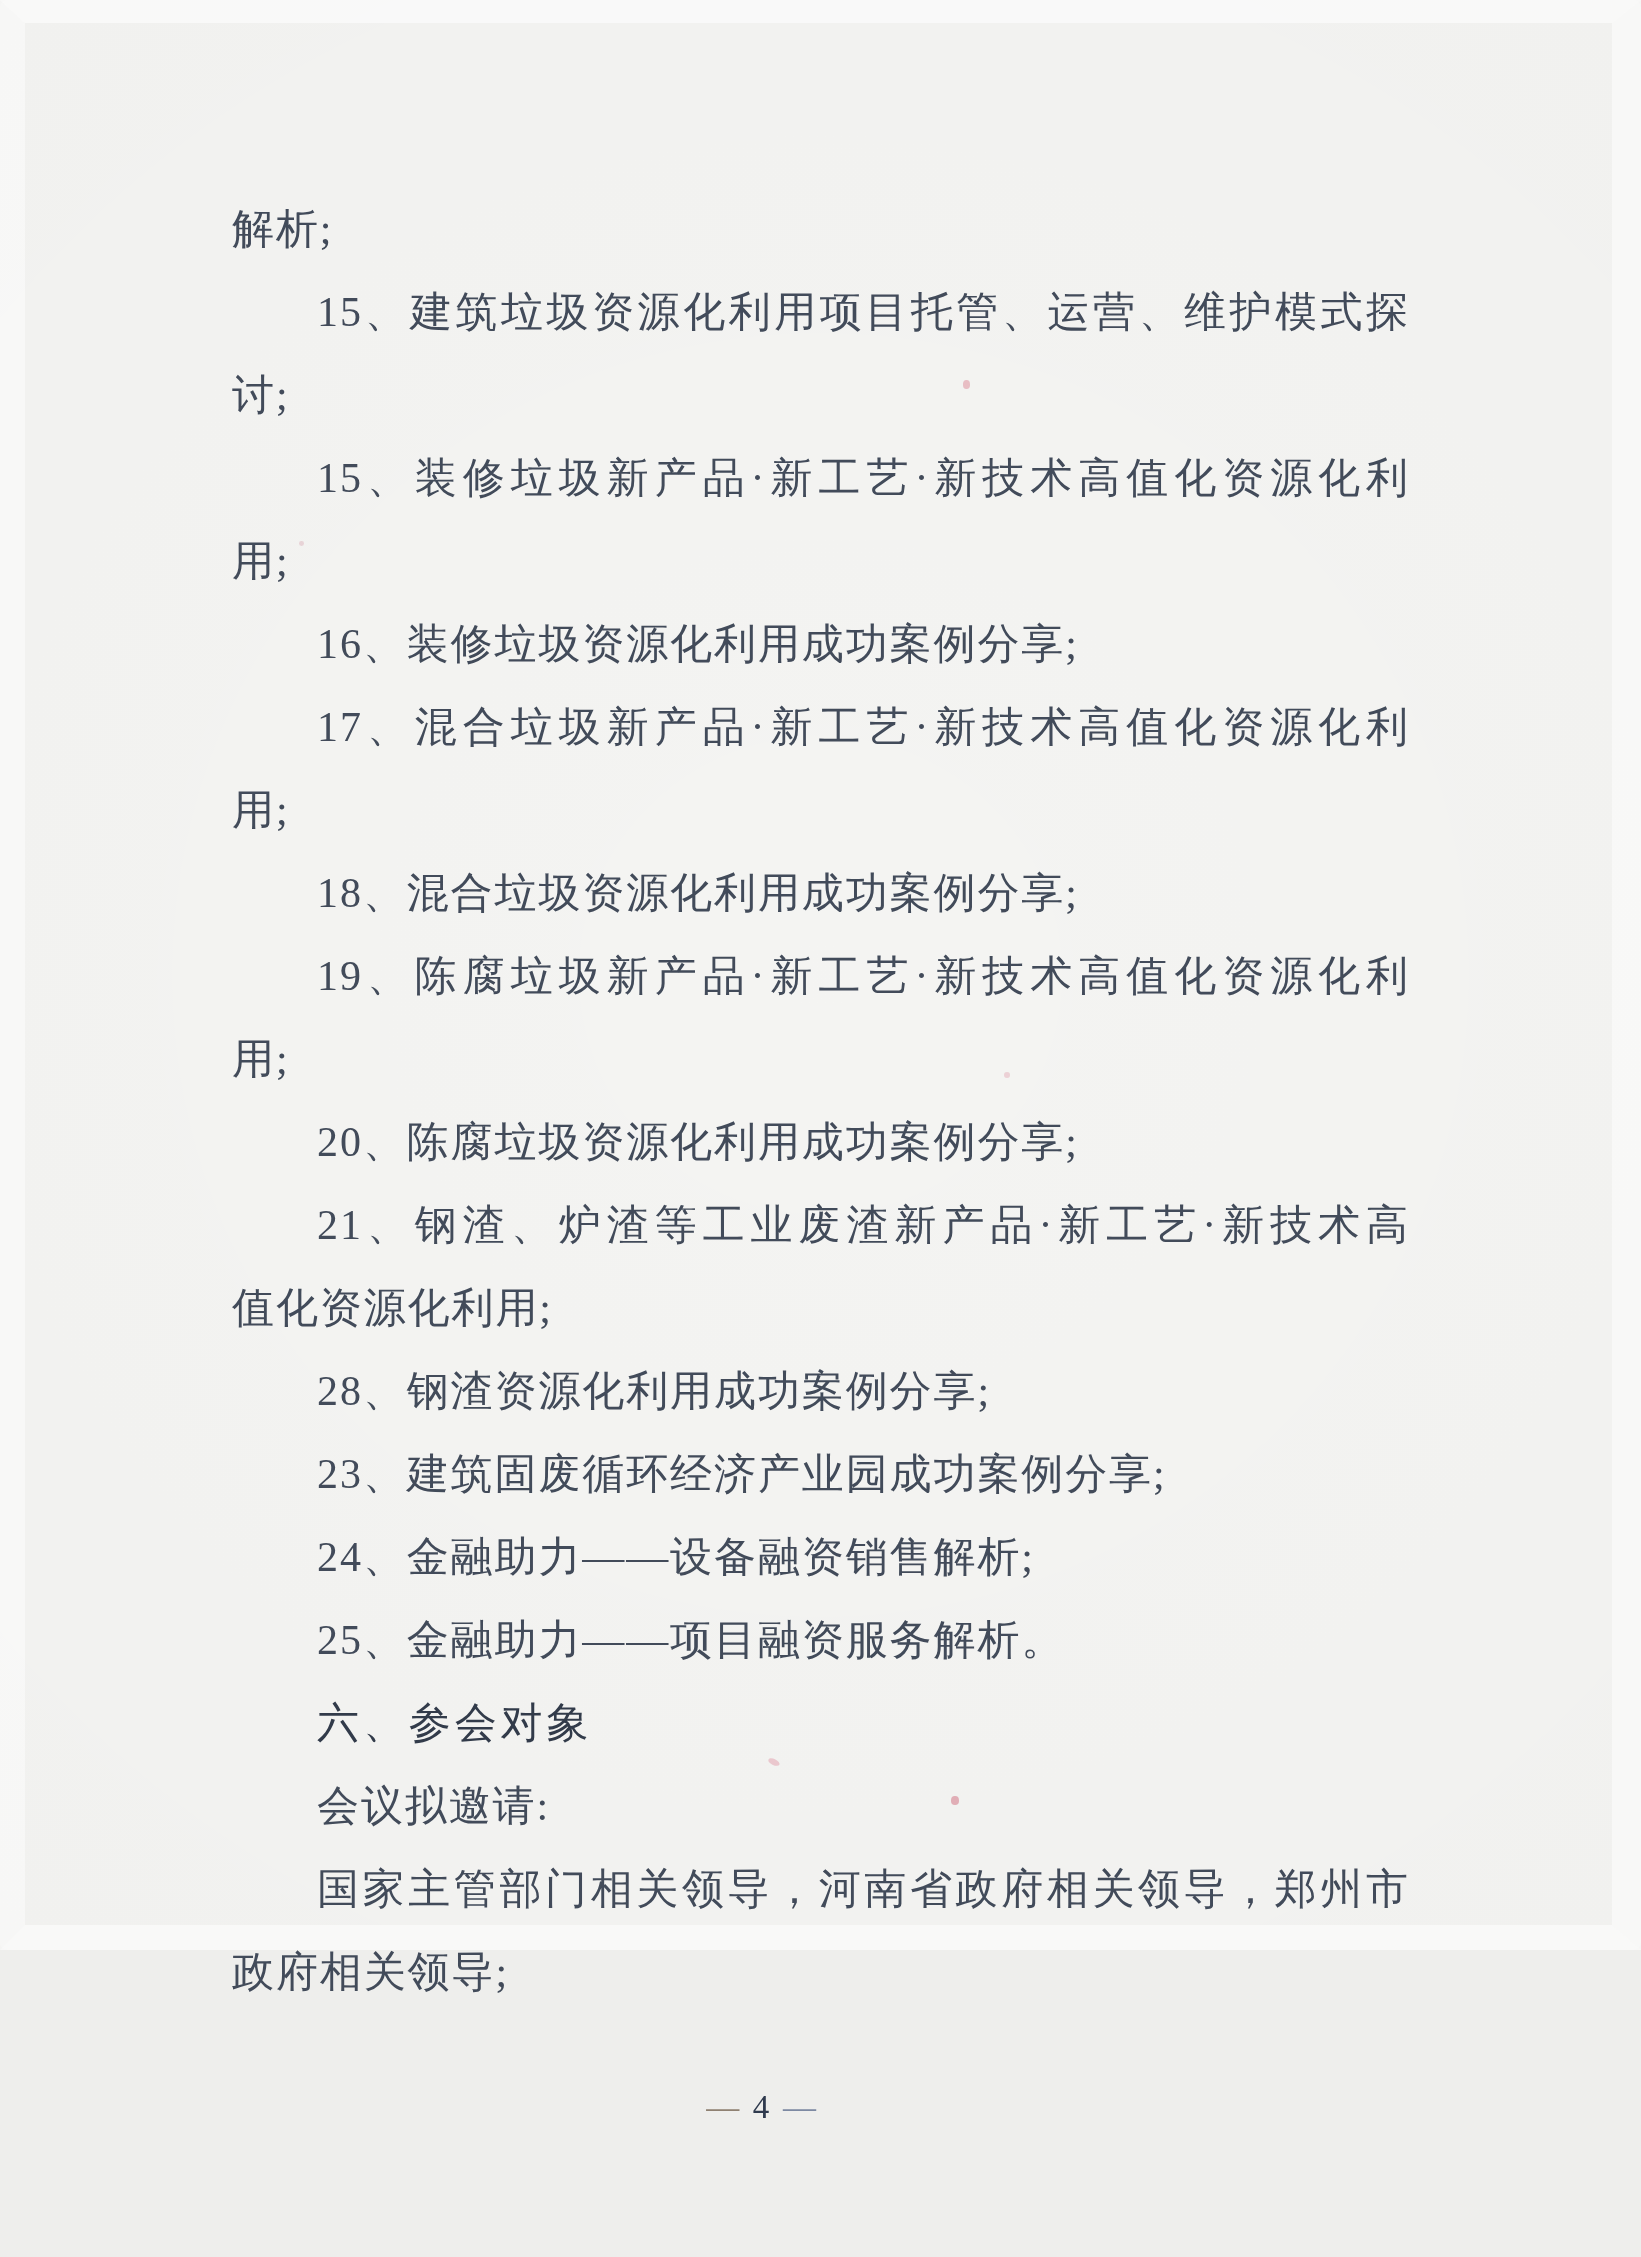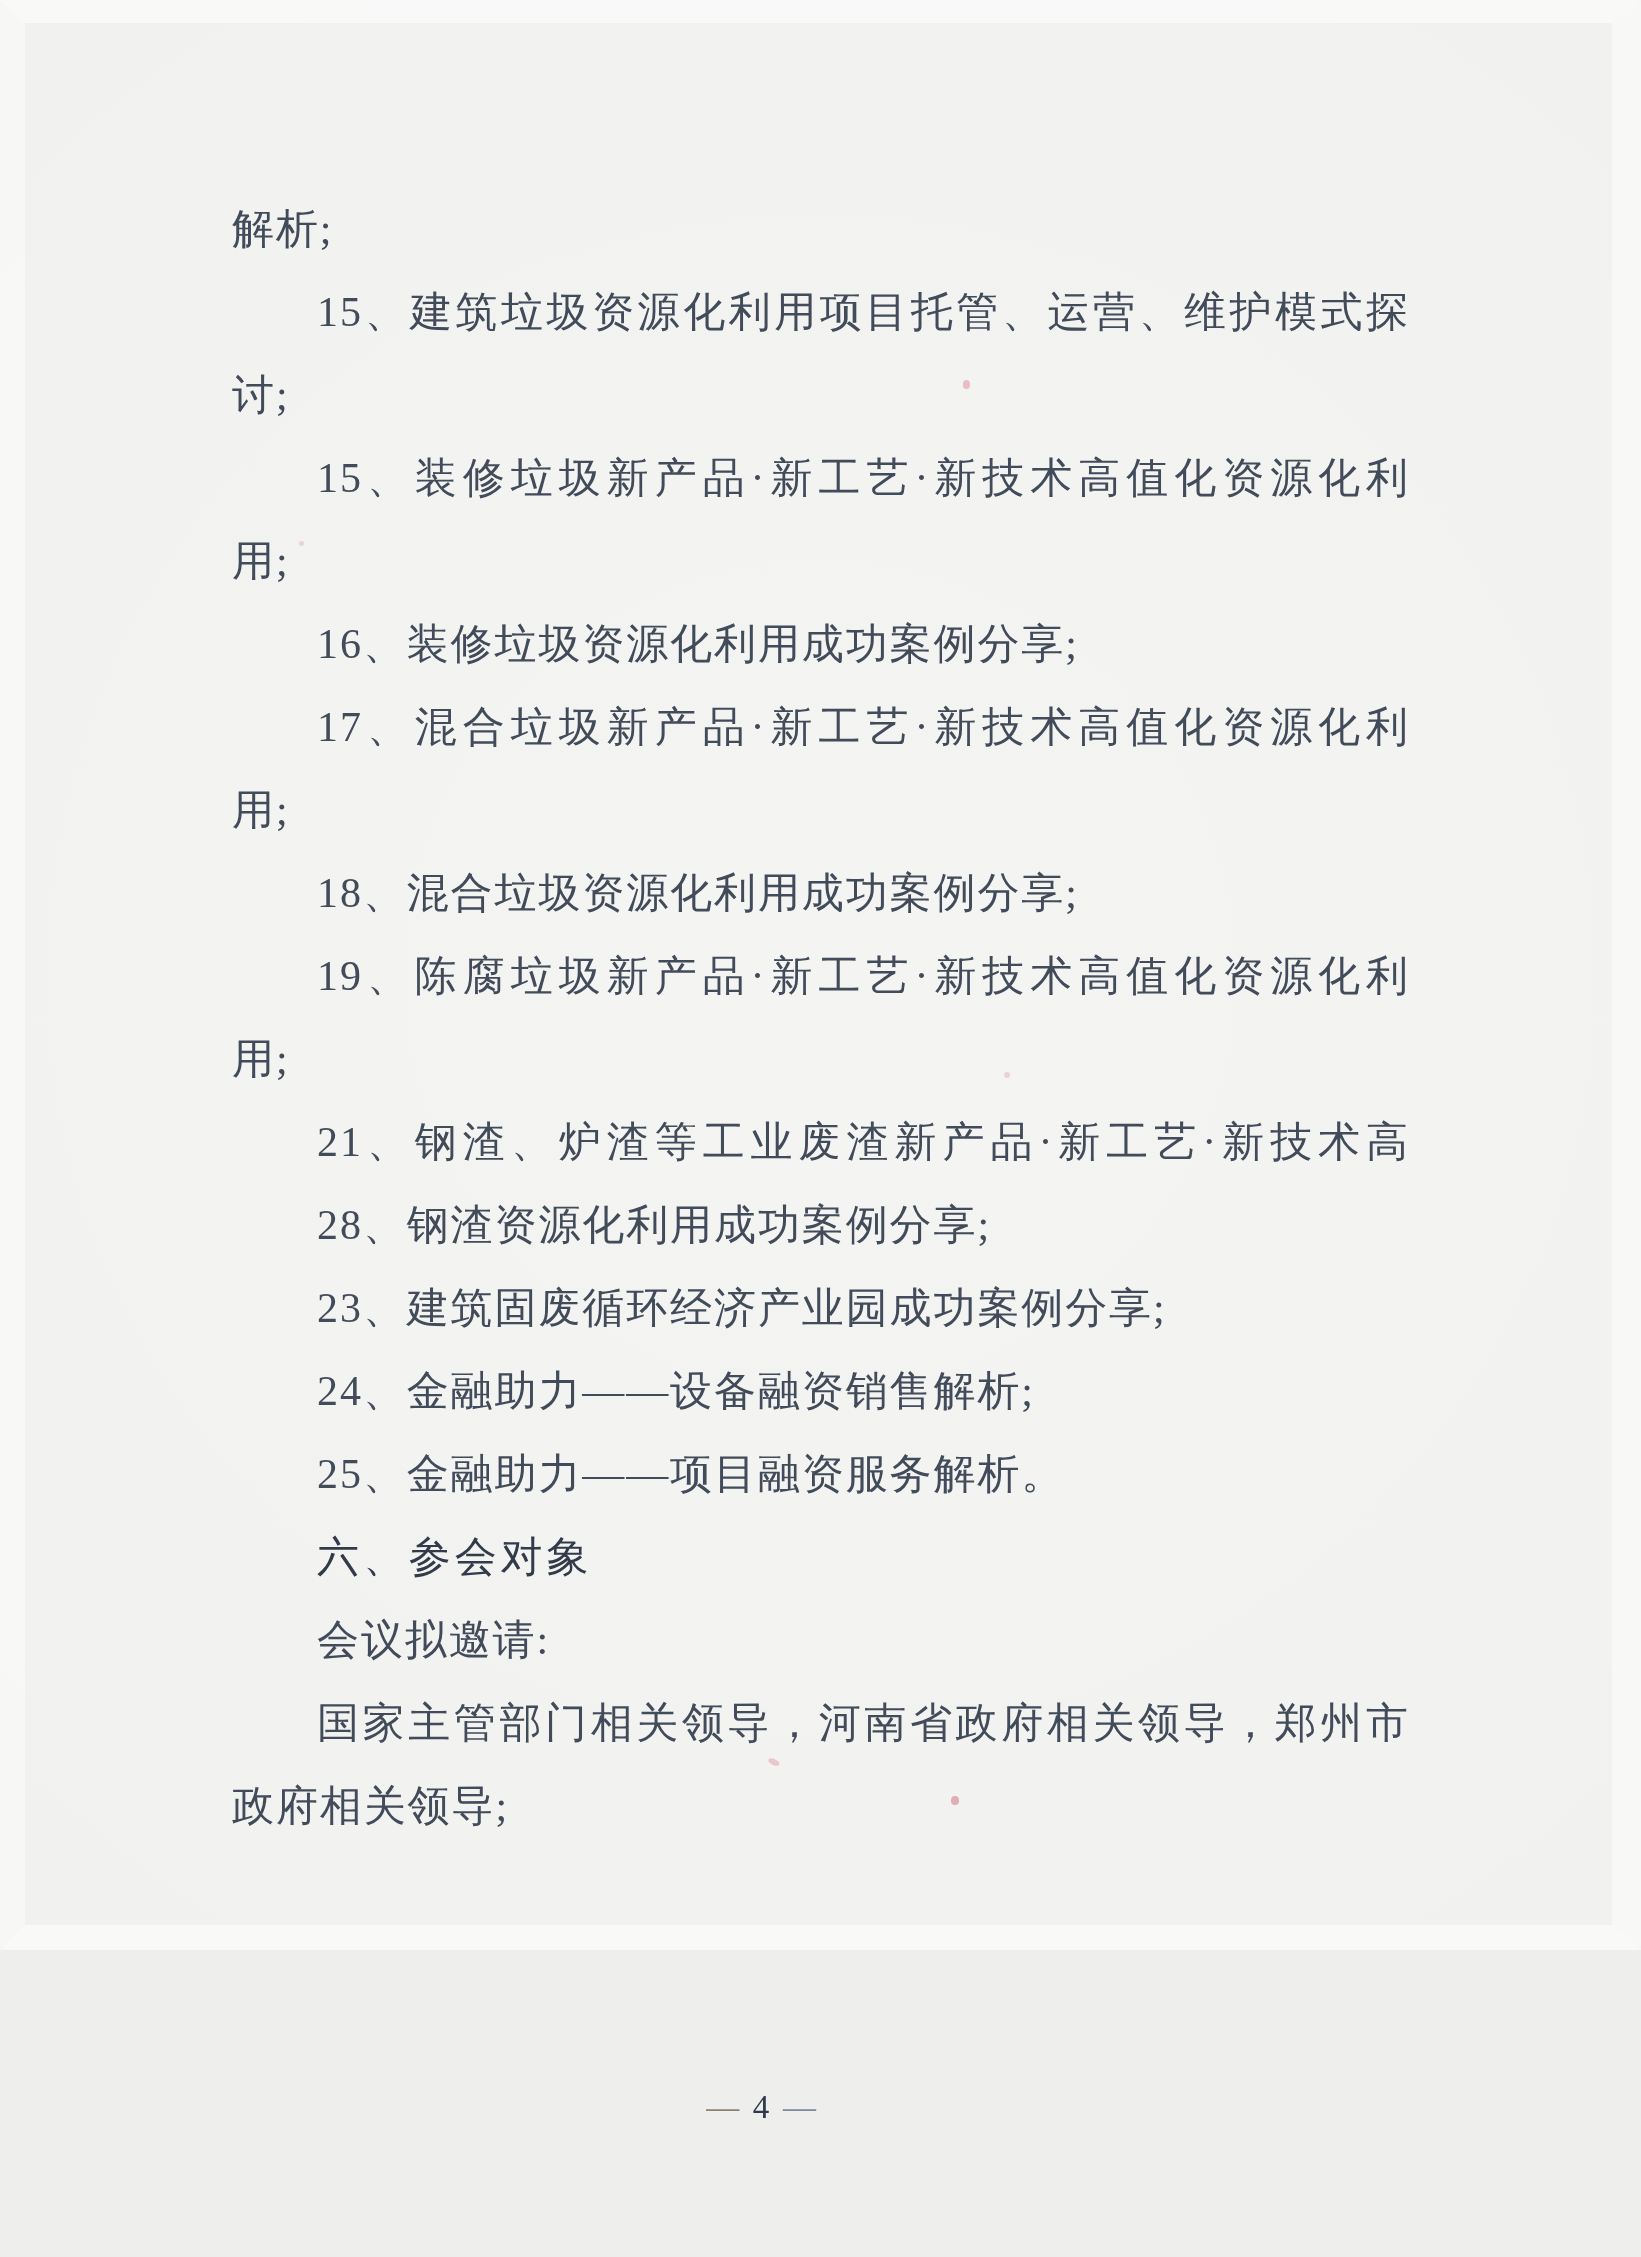--- a/index.html
+++ b/index.html
@@ -102,21 +102,23 @@
       <div class="line indent justify">15、建筑垃圾资源化利用项目托管、运营、维护模式探</div>
       <div class="line">讨;</div>
       <div class="line indent justify">15、装修垃圾新产品·新工艺·新技术高值化资源化利</div>
       <div class="line">用;</div>
       <div class="line indent">16、装修垃圾资源化利用成功案例分享;</div>
       <div class="line indent justify">17、混合垃圾新产品·新工艺·新技术高值化资源化利</div>
       <div class="line">用;</div>
       <div class="line indent">18、混合垃圾资源化利用成功案例分享;</div>
       <div class="line indent justify">19、陈腐垃圾新产品·新工艺·新技术高值化资源化利</div>
       <div class="line">用;</div>
+      <div class="line indent">20、陈腐垃圾资源化利用成功案例分享;</div>
       <div class="line indent justify">21、钢渣、炉渣等工业废渣新产品·新工艺·新技术高</div>
+      <div class="line">值化资源化利用;</div>
       <div class="line indent">28、钢渣资源化利用成功案例分享;</div>
       <div class="line indent">23、建筑固废循环经济产业园成功案例分享;</div>
       <div class="line indent">24、金融助力——设备融资销售解析;</div>
       <div class="line indent">25、金融助力——项目融资服务解析。</div>
       <div class="line indent bold">六、参会对象</div>
       <div class="line indent">会议拟邀请:</div>
       <div class="line indent justify">国家主管部门相关领导，河南省政府相关领导，郑州市</div>
       <div class="line">政府相关领导;</div>
     </div>
 

